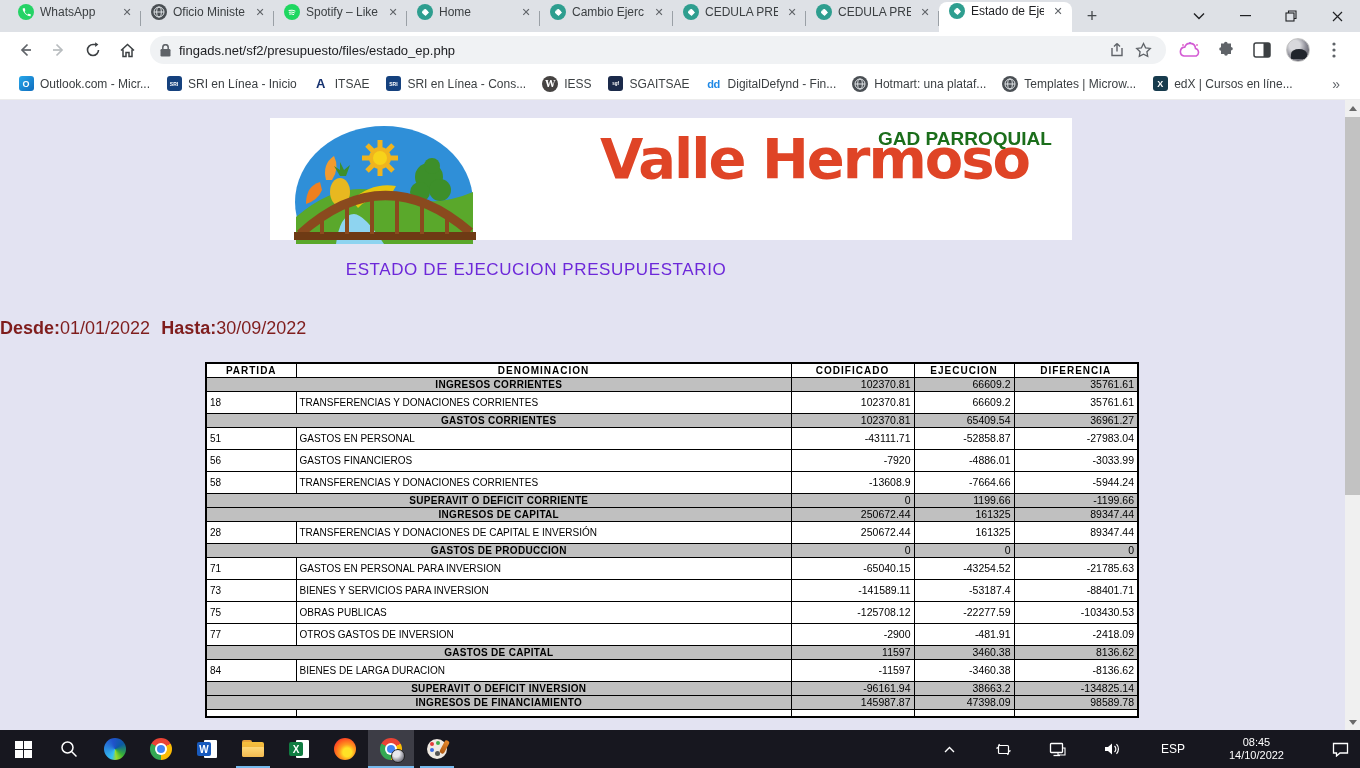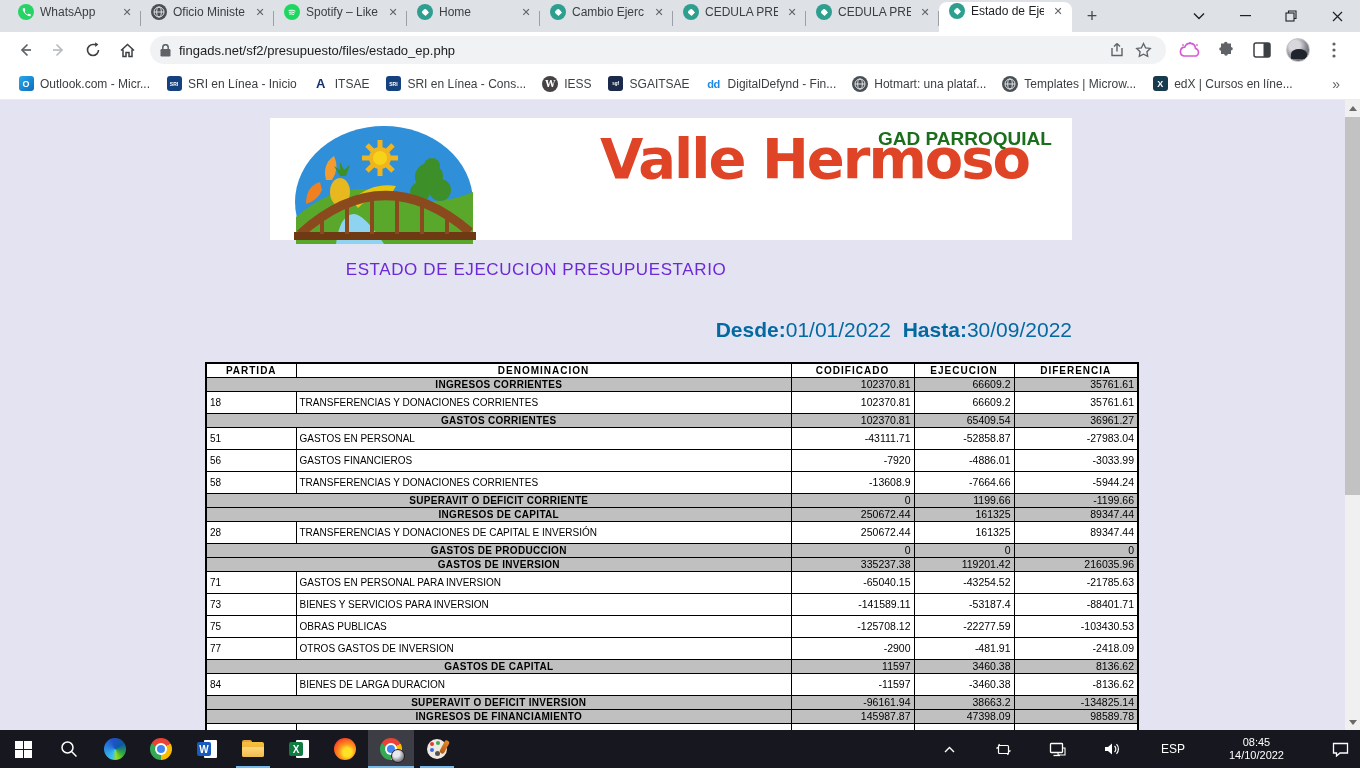--- a/index.html
+++ b/index.html
@@ -35,21 +35,21 @@
   .bm-ic { width:16px; height:16px; display:flex; align-items:center; justify-content:center; flex:none; }
 
   
   .page { position:absolute; left:0; top:100px; width:1360px; height:630px; background:#e3e3f2; overflow:hidden; }
   .banner { position:absolute; left:270px; top:18px; width:802px; height:122px; background:#ffffff; }
   .brand-main { position:absolute; left:330px; top:8px; font-size:56px; font-weight:bold; color:#df4426; letter-spacing:-2px; font-family:"DejaVu Sans", sans-serif; }
   .brand-gad { position:absolute; left:608px; top:10px; font-size:19px; font-weight:bold; color:#1b6e1b; letter-spacing:0px; white-space:nowrap; }
   .brand-tag { position:absolute; left:360px; top:86px; font-size:25px; font-style:italic; font-weight:bold; color:#bf9426; font-family:"DejaVu Serif", serif; white-space:nowrap; }
 
   .report-title { position:absolute; left:0; top:160px; width:1072px; text-align:center; font-size:17px; color:#6d28d9; letter-spacing:0.6px; font-weight:500; }
-  .report-dates { position:absolute; left:0; top:218px; width:1072px; text-align:right; font-size:21px; color:#0369a1; }
+  .report-dates { position:absolute; left:0; top:218px; width:1072px; text-align:left; font-size:18px; color:#7f1d1d; }
   .report-dates b { font-weight:bold; }
 
   table.budget { position:absolute; left:205px; top:262px; width:932px; border-collapse:collapse; border:2px solid #000; font-size:10px; table-layout:fixed; background:#fff; }
   table.budget td, table.budget th { border:1px solid #000; padding:0 3px; overflow:hidden; white-space:nowrap; }
   th.h { font-weight:bold; letter-spacing:1px; text-align:center; height:14px; font-size:10px; background:#fff; }
   tr.sum td { background:#c0c0c0; height:14px; }
   tr.sum td.lbl { font-weight:bold; text-align:center; letter-spacing:0.3px; }
   tr.det td { background:#ffffff; height:22px; }
   td.num { text-align:right; font-size:10.5px; }
   tr.partial td { height:8px; border-bottom:none; }
@@ -516,26 +516,20 @@
           <td class="num">250672.44</td>
           <td class="num">161325</td>
           <td class="num">89347.44</td>
         </tr>
         <tr class="sum">
           <td colspan="2" class="lbl">GASTOS DE PRODUCCION</td>
           <td class="num">0</td>
           <td class="num">0</td>
           <td class="num">0</td>
         </tr>
-        <tr class="sum">
-          <td colspan="2" class="lbl">GASTOS DE INVERSION</td>
-          <td class="num">335237.38</td>
-          <td class="num">119201.42</td>
-          <td class="num">216035.96</td>
-        </tr>
         <tr class="det">
           <td>71</td>
           <td>GASTOS EN PERSONAL PARA INVERSION</td>
           <td class="num">-65040.15</td>
           <td class="num">-43254.52</td>
           <td class="num">-21785.63</td>
         </tr>
         <tr class="det">
           <td>73</td>
           <td>BIENES Y SERVICIOS PARA INVERSION</td>

